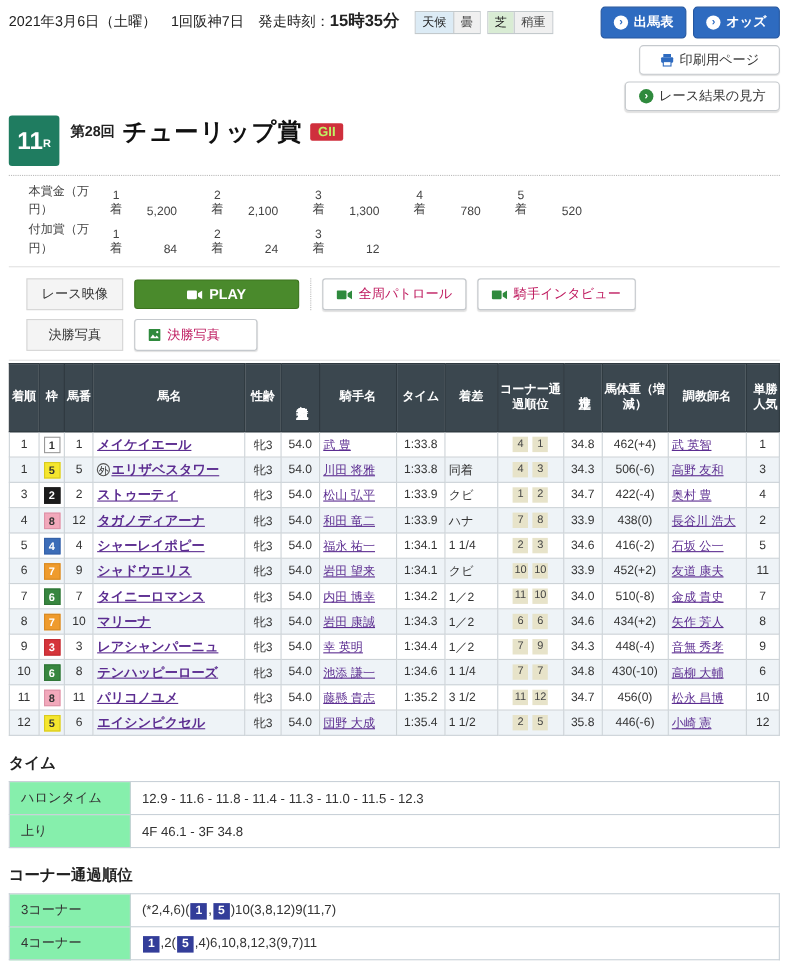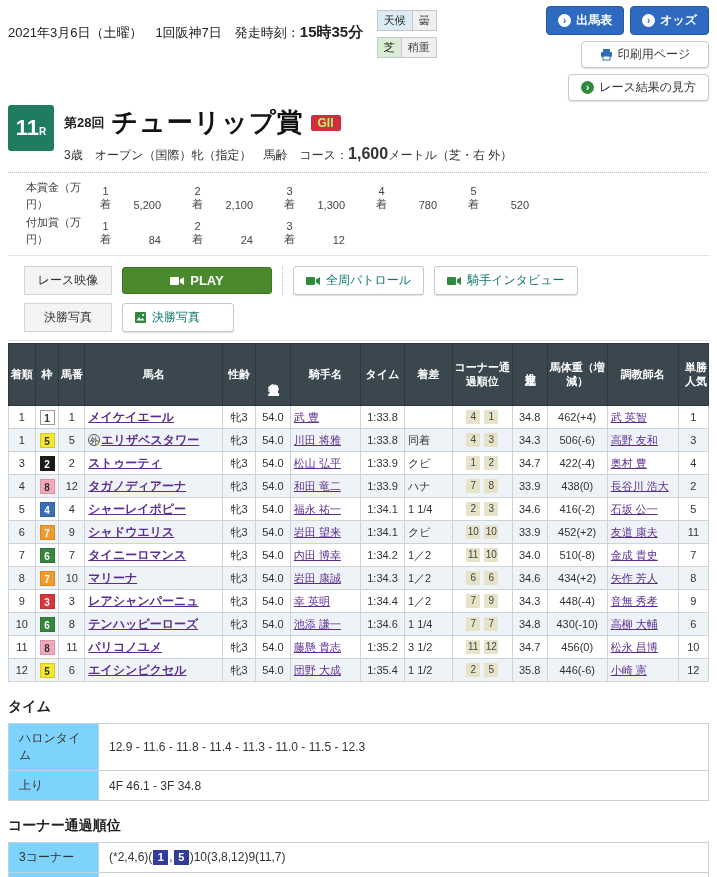--- a/index.html
+++ b/index.html
@@ -5,76 +5,76 @@
   * { margin:0; padding:0; box-sizing:border-box; }
   html,body { background:#fff; font-family:"Liberation Sans","DejaVu Sans",sans-serif; color:#333; }
   body { width:717px; font-size:12px; }
   a.lnk { color:#5c2d91; text-decoration:underline; cursor:pointer; }
   .page { width:717px; padding:6px 8px; }
 
   
   .tophdr { display:flex; justify-content:space-between; }
   .dateline { font-size:13px; padding-top:4px; color:#222; }
   .dateline .strong { font-weight:bold; font-size:15px; }
-  .badges { display:inline-flex; gap:6px; margin-left:10px; vertical-align:middle;flex-direction:column; }
+  .badges { display:inline-flex; gap:6px; margin-left:10px; vertical-align:middle; }
   .badge-pair { display:inline-flex; border:1px solid #c3c9cc; font-size:11px; }
   .badge-pair span { padding:2px 6px; }
   .bp-wx { background:#dcebf5; }
   .bp-turf { background:#d9ecd4; }
   .bp-val { background:#f0f0f0; border-left:1px solid #c3c9cc; color:#444; }
   .hdrbtns { display:flex; flex-direction:column; align-items:flex-end; gap:6px; }
   .bluebtn { display:inline-flex; align-items:center; gap:5px; background:#2e6bc0; color:#fff; font-weight:bold; font-size:12px; padding:5px 11px; border-radius:4px; border:1px solid #2557a0; cursor:pointer; }
   .whitebtn { display:inline-flex; align-items:center; justify-content:center; gap:5px; background:#fff; color:#333; font-size:12px; padding:4px 12px; border-radius:4px; border:1px solid #c5c9cd; box-shadow:0 1px 1px rgba(0,0,0,.12); cursor:pointer; min-width:128px;text-align:right; }
   .circ { display:inline-flex; width:13px; height:13px; border-radius:50%; background:#fff; color:#2e6bc0; font-size:10px; font-weight:bold; align-items:center; justify-content:center; line-height:1; }
   .circ.grn { background:#2f8a3d; color:#fff; }
 
   
   .raceblk { display:flex; gap:10px; margin-top:4px; }
   .rnum { width:46px; height:46px; background:#1f7c60; color:#fff; border-radius:3px; display:flex; align-items:center; justify-content:center; font-weight:bold; font-size:22px; line-height:1; }
   .rnum small { font-size:10px; margin-top:8px; }
   .rtitles .l1 { display:flex; align-items:center; gap:7px; }
   .edition { font-size:13px; font-weight:bold; color:#222; }
-  .rtitle { font-size:26px; font-weight:bold; color:#111; letter-spacing:1px; }
+  .rtitle { font-size:22px; font-weight:bold; color:#111; letter-spacing:1px; }
   .grade { background:#cf2f3c; color:#bef264; font-weight:bold; font-size:12px; padding:1px 7px; border-radius:2px; }
   .conds { font-size:12px; color:#333; margin-top:5px; }
   .conds .crs { font-weight:bold; font-size:16px; }
 
   
   .prizes { border-top:1px dotted #bbb; margin-top:8px; padding:6px 0 8px 18px; border-bottom:1px solid #e2e2e2; }
   .prow { display:flex; font-size:11px; color:#444; align-items:flex-end; }
   .plabel { width:72px; line-height:1.5; align-self:center; }
   .pitem { display:flex; align-items:flex-end; width:92px; }
   .pitem .rk { width:15px; text-align:center; line-height:1.25; }
   .pitem .amt { width:48px; text-align:right; padding-bottom:1px; }
 
   
   .media { padding:10px 0 8px 16px; border-bottom:1px solid #e2e2e2; }
   .mrow { display:flex; align-items:center; gap:10px; margin-bottom:8px; }
   .mlabel { width:88px; text-align:center; background:#f4f4f4; border:1px solid #d5d5d5; font-size:12px; padding:5px 0; color:#333; }
   .playbtn { width:150px; background:#4a8a2c; border:1px solid #3c741f; color:#ffffff; font-weight:bold; font-size:13px; padding:5px 0; border-radius:3px; display:inline-flex; align-items:center; justify-content:center; gap:6px; cursor:pointer; }
-  .mbtn { background:#fff; border:1px solid #c5c9cd; border-radius:3px; box-shadow:0 1px 1px rgba(0,0,0,.12); font-size:12px; padding:5px 12px; display:inline-flex; align-items:center; gap:6px; cursor:pointer; color:#0f766e; }
+  .mbtn { background:#fff; border:1px solid #c5c9cd; border-radius:3px; box-shadow:0 1px 1px rgba(0,0,0,.12); font-size:12px; padding:5px 12px; display:inline-flex; align-items:center; gap:6px; cursor:pointer; color:#be185d; }
   .vsep { border-left:1px dotted #bbb; align-self:stretch; }
 
   
   table.results { border-collapse:collapse; width:701px; margin-top:2px; }
   table.results th { background:#3b474f; color:#fff; font-size:11px; font-weight:bold; border:1px solid #2e383f; padding:2px 1px; height:62px; line-height:1.25; }
   table.results th .v { writing-mode:vertical-rl; text-orientation:upright; letter-spacing:1px; display:inline-block; }
   table.results td { border:1px solid #cdd3d7; font-size:11px; text-align:center; padding:2px 3px; height:23px; color:#333; }
   table.results tr.alt td { background:#eef3f7; }
   td.lft { text-align:left !important; }
   .hname { font-size:12px; font-weight:bold; }
   .waku { display:inline-block; width:15px; height:15px; line-height:15px; font-size:10px; font-weight:bold; text-align:center; border:1px solid #999; }
   .chip { display:inline-block; min-width:14px; height:14px; line-height:14px; background:#e7e3c9; color:#444; font-size:10px; margin:0 2px; padding:0 1px; }
   .mark { display:inline-block; width:12px; height:12px; line-height:12px; border:1px solid #555; border-radius:50%; font-size:9px; text-align:center; margin-right:1px; color:#333; }
 
   
   .secttl { font-size:14px; font-weight:bold; color:#222; margin:16px 0 7px 0; }
   table.kv { border-collapse:collapse; width:701px; }
   table.kv td { border:1px solid #c9d1d8; font-size:12px; padding:6px 10px; }
-  table.kv td.k { background:#7dd3fc; width:90px; color:#333; }
+  table.kv td.k { background:#86efac; width:110px; color:#333; }
   .bluechip { display:inline-block; min-width:15px; height:15px; line-height:15px; background:#333d99; color:#fff; font-weight:bold; font-size:11px; text-align:center; padding:0 2px; margin:0 1px; }
 </style>
 </head>
 <body>
 
 <div class="page">
 
   <div class="tophdr">
     <div class="dateline">
       <span>2021年3月6日（土曜）　1回阪神7日　</span><span>発走時刻：</span><span class="strong">15時35分</span>
@@ -119,23 +119,20 @@
     <div class="rnum">
         <span>11</span>
         <small>R</small>
       </div>
     <div class="rtitles">
       <div class="l1">
         <span class="edition">第28回</span>
         <span class="rtitle">チューリップ賞</span>
         <span class="grade">GII</span>
       </div>
-      <div class="conds">
-        <span>3歳　オープン（国際）牝（指定）　馬齢　</span><span>コース：</span><span class="crs">1,600</span><span>メートル（芝・右 外）</span>
-      </div>
     </div>
   </div>
 
   <div class="prizes">
     <div class="prow">
       <div class="plabel">本賞金（万円）</div>
       <div id="main-prizes" style="display:flex;">
           <div class="pitem">
             <div class="rk">
               <div>1</div>

